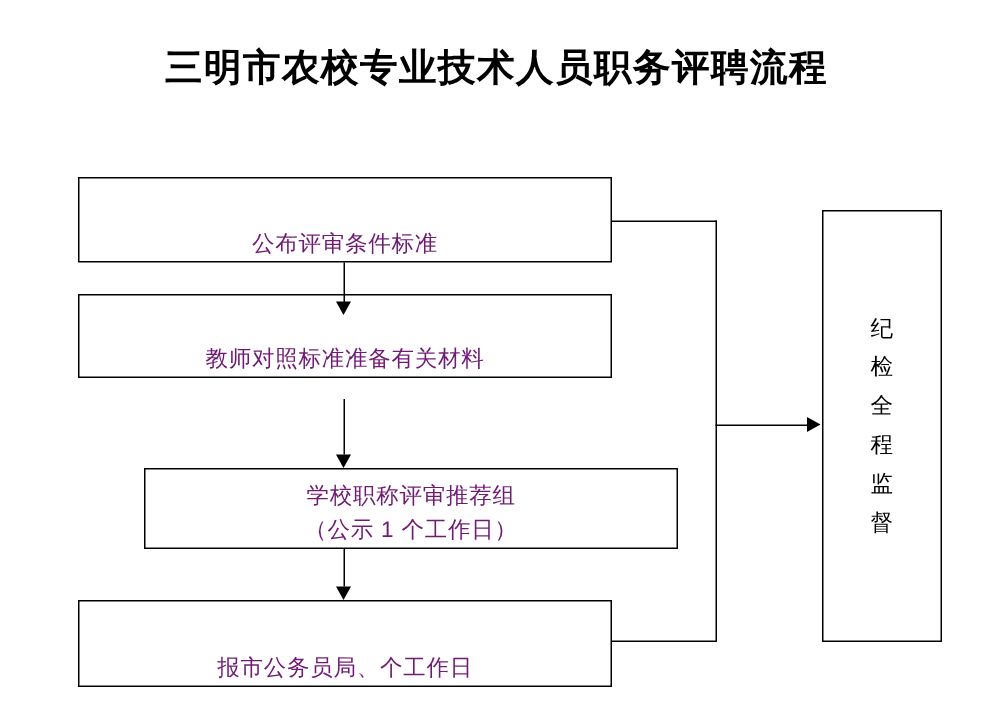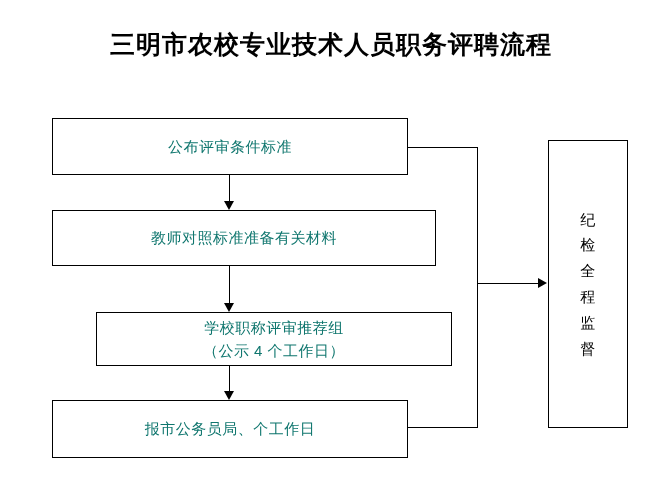--- a/index.html
+++ b/index.html
@@ -33,31 +33,31 @@
 
   
   .node {
     position: absolute;
     box-sizing: border-box;
     border: 1.5px solid #000000;
     background: #ffffff;
     display: flex;
     flex-direction: column;
     align-items: center;
-    justify-content: center;
-    color: #0f766e;
+    justify-content: flex-end;
+    color: #701a75;
     font-size: 15px;
     line-height: 1.55;
     text-align: center;
     letter-spacing: 0.5px;
   }
   .node .line2 { display: block; }
 
   #node-1 { left: 52px;  top: 118px; width: 356px; height: 57px; }
-  #node-2 { left: 52px;  top: 210px; width: 384px; height: 56px; }
+  #node-2 { left: 52px;  top: 196px; width: 356px; height: 56px; }
   #node-3 { left: 52px;  top: 312px; width: 356px; height: 54px; margin-left: 44px; }
   #node-4 { left: 52px;  top: 400px; width: 356px; height: 58px; }
 
   
   #node-supervision {
     position: absolute;
     left: 548px;
     top: 140px;
     width: 80px;
     height: 288px;
@@ -129,21 +129,21 @@
   <div class="node" id="node-1">
     <span>公布评审条件标准</span>
   </div>
 
   <div class="node" id="node-2">
     <span>教师对照标准准备有关材料</span>
   </div>
 
   <div class="node" id="node-3">
     <span class="line1">学校职称评审推荐组</span>
-    <span class="line2">（公示 4 个工作日）</span>
+    <span class="line2">（公示 1 个工作日）</span>
   </div>
 
   <div class="node" id="node-4">
     <span>报市公务员局、个工作日</span>
   </div>
 
   <div id="node-supervision">
     <div class="vtext">
       <span>纪</span>
       <span>检</span>

